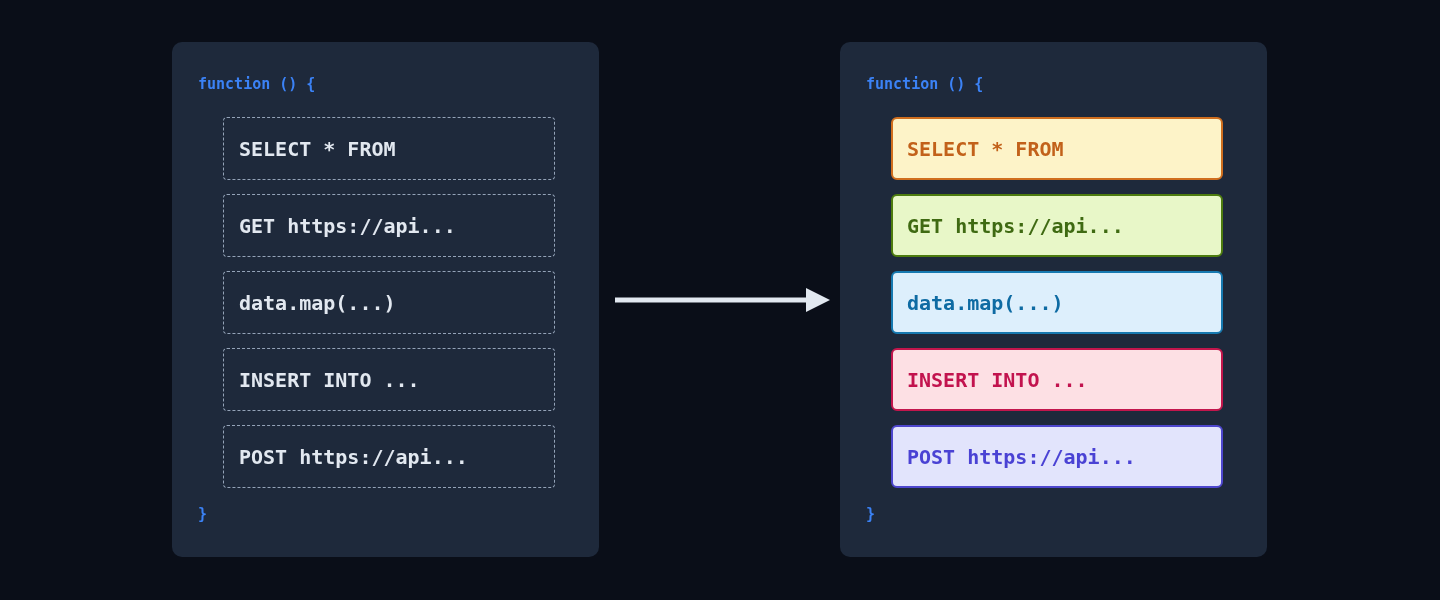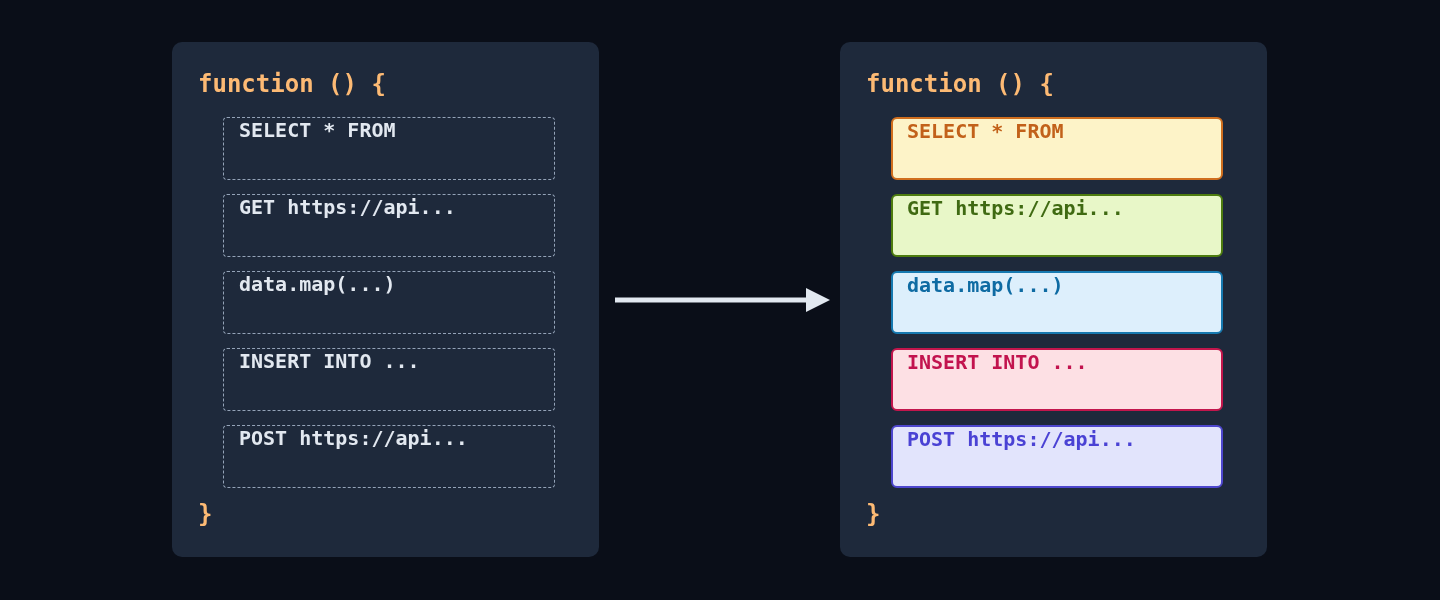--- a/index.html
+++ b/index.html
@@ -11,26 +11,26 @@
   }
   .panel {
     position:absolute; top:42px; width:427px; height:515px;
     background:#1e293b; border-radius:10px;
     box-sizing:border-box; padding:30px 0 0 26px;
     color:#e2e8f0;
   }
   .panel-left  { left:172px; }
   .panel-right { left:840px; }
   .fn-title, .fn-close {
-    font-size:24px; line-height:24px; color:#fdba74; white-space:pre;
+    font-size:15px; line-height:24px; color:#3b82f6; white-space:pre;
   }
   .boxes { margin:21px 0 0 25px; }
   .box {
     box-sizing:border-box; width:332px; height:63px; margin-bottom:14px;
-    display:flex; align-items:flex-start; padding-left:15px;
+    display:flex; align-items:center; padding-left:15px;
     font-size:20px; white-space:pre;
   }
   .box-dashed {
     border:1.5px dashed #94a3b8; border-radius:4px;
     color:#e2e8f0; background:transparent;
   }
   .box-colored {
     border:2px solid; border-radius:6px; padding-left:14px;
   }
   .fn-close { margin-top:6px; }

